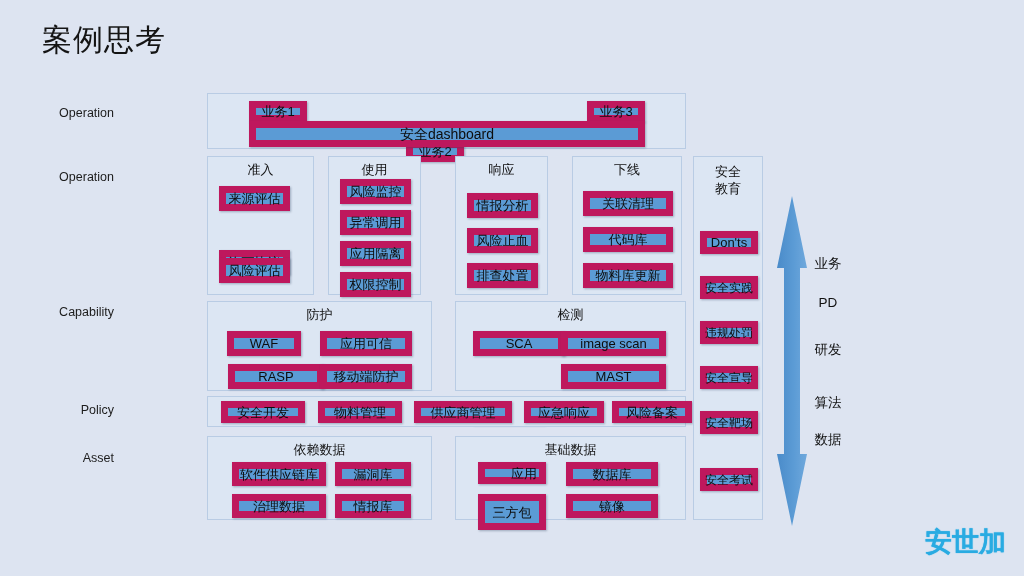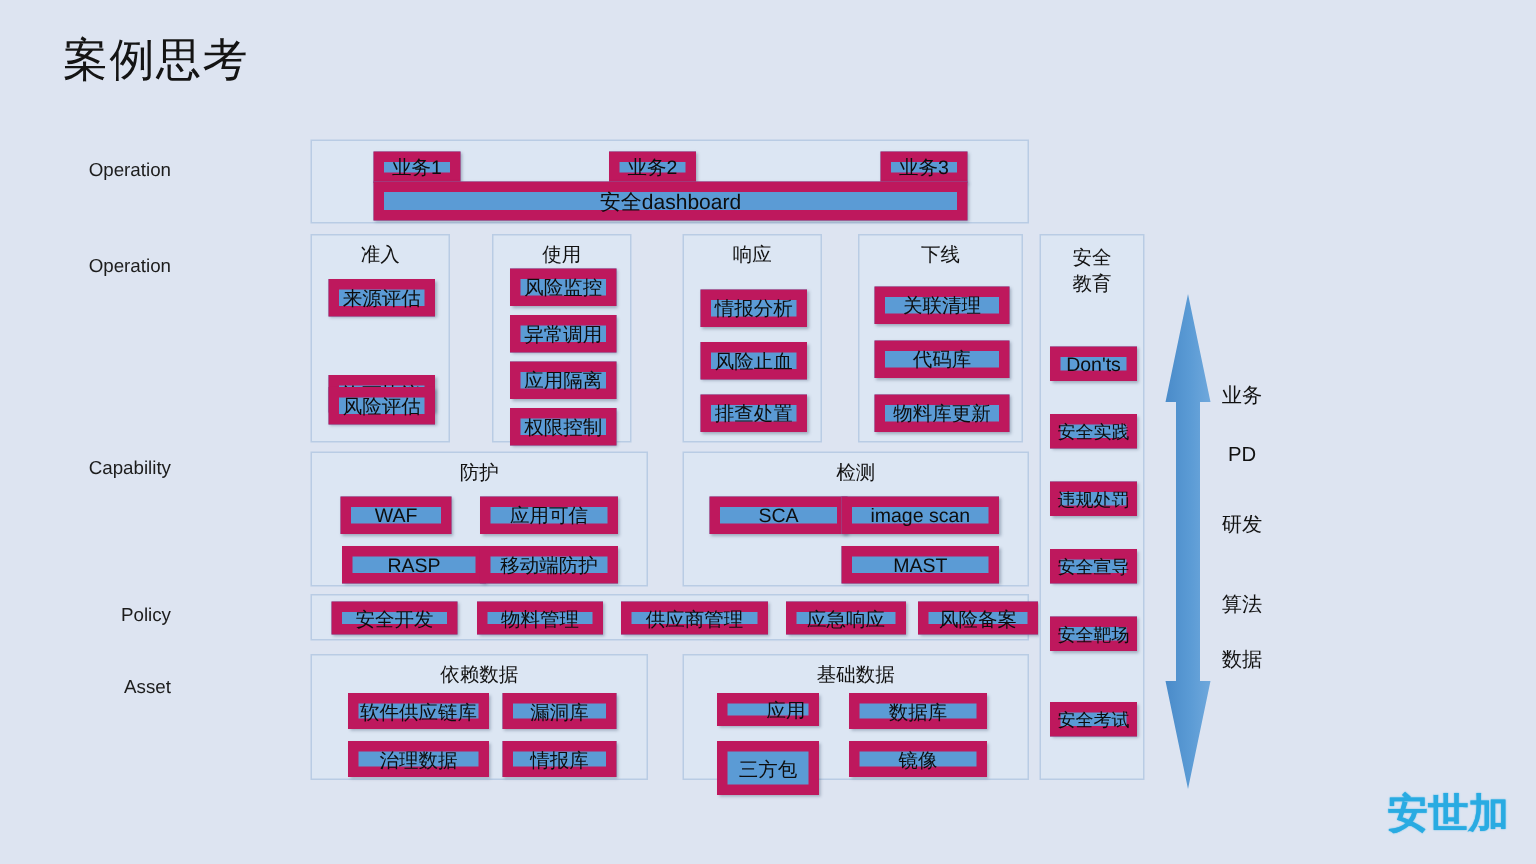--- a/index.html
+++ b/index.html
@@ -79,28 +79,28 @@
 </head>
 <body>
 
 <div class="slide">
 
   <div id="page-title">案例思考</div>
 
   <div class="row-label" style="left:18px;top:106px;">Operation</div>
   <div class="panel" id="visibility-panel">
     <div class="chip biz-chip" style="left:41px;width:58px;">业务1</div>
-    <div class="chip biz-chip" style="left:198px;width:58px;">业务2</div>
+    <div class="chip biz-chip" style="left:198px;width:58px;margin-top:40px;">业务2</div>
     <div class="chip biz-chip" style="left:379px;width:58px;">业务3</div>
     <div class="chip" id="dashboard-chip">安全dashboard</div>
   </div>
 
   <div class="row-label" style="left:18px;top:170px;">Operation</div>
 
-  <div class="panel" style="left:207px;top:156px;width:93px;height:139px;">
+  <div class="panel" style="left:207px;top:156px;width:107px;height:139px;">
     <div class="panel-title">准入</div>
     <div class="chip" style="left:11px;top:29px;width:71px;height:25px;">来源评估</div>
     <div class="chip" style="left:11px;top:65px;width:71px;height:25px;margin-top:28px;">许可协议</div>
     <div class="chip" style="left:11px;top:101px;width:71px;height:25px;">风险评估</div>
   </div>
 
   <div class="panel" style="left:328px;top:156px;width:93px;height:139px;">
     <div class="panel-title">使用</div>
     <div class="chip" style="left:11px;top:22px;width:71px;height:25px;">风险监控</div>
     <div class="chip" style="left:11px;top:53px;width:71px;height:25px;">异常调用</div>

